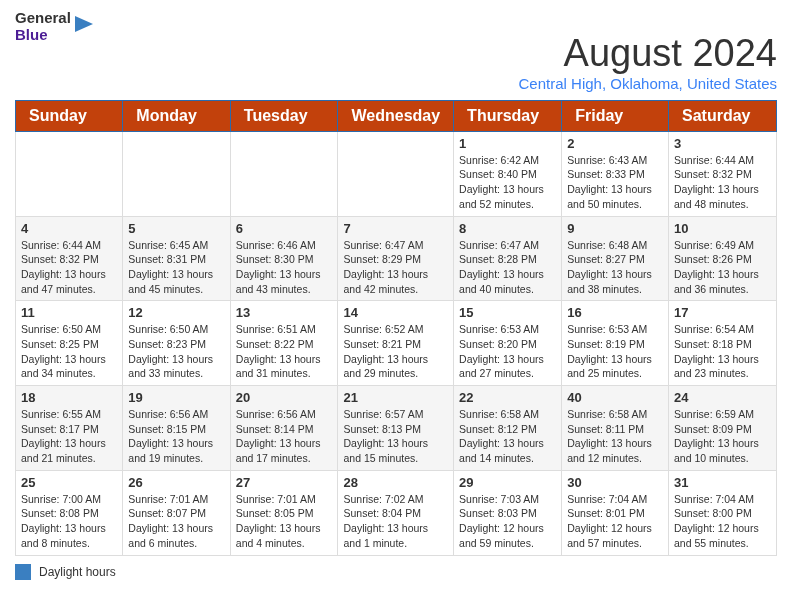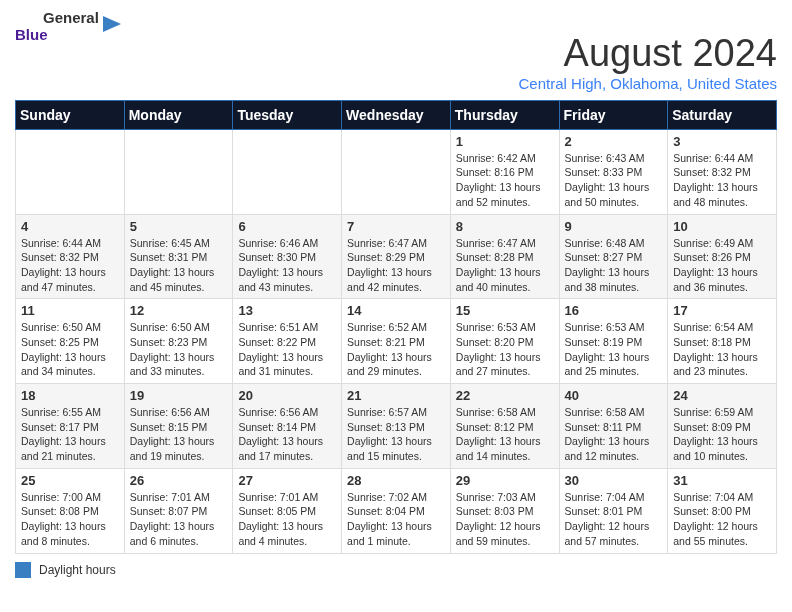--- a/index.html
+++ b/index.html
@@ -34,25 +34,25 @@
     .subtitle {
       font-size: 15px;
       color: #3b82f6;
     }
     .calendar {
       width: 100%;
       border-collapse: collapse;
       border: 1px solid #ccc;
     }
     .calendar th {
-      background-color: #0f172a;
+      background-color: #c2410c;
       color: #fff;
-      font-size: 14px;
+      font-size: 16px;
       font-weight: bold;
-      padding: 6px 4px;
+      padding: 6px 13px;
       text-align: left;
       border: 1px solid #2a6aad;
     }
     .calendar td {
       width: 14.28%;
       vertical-align: top;
       padding: 4px 5px;
       border: 1px solid #ddd;
       font-size: 11px;
       color: #333;
@@ -94,21 +94,21 @@
       background: #3a7fc1;
       display: inline-block;
     }
   </style>
 </head>
 <body>
 
 <div class="header-area">
   <div class="logo">
   <div style="line-height:1.1">
-    <span style="display:block;font-size:15px;font-weight:bold;color:#333;margin-left:28px;">General</span>
+    <span style="display:block;font-size:15px;font-weight:bold;color:#333;">General</span>
     <span style="display:block;font-size:15px;font-weight:bold;color:#4c1d95;">Blue</span>
   </div>
   <svg width="18" height="22" viewBox="0 0 18 22">
     <polygon points="0,0 18,8 0,16" fill="#3a7fc1"></polygon>
   </svg>
 </div>
   <div class="title-area">
     <div class="main-title">August 2024</div>
     <div class="subtitle">Central High, Oklahoma, United States</div>
   </div>
@@ -128,21 +128,21 @@
   </thead>
   <tbody id="calendar-body">
   <tr>
         <td class="empty-cell"></td>
         <td class="empty-cell"></td>
         <td class="empty-cell"></td>
         <td class="empty-cell"></td>
         <td>
           <span class="day-num">1</span>
           <div class="day-info" style="white-space: pre-line;">Sunrise: 6:42 AM
-Sunset: 8:16 PM
+Sunset: 8:40 PM
 Daylight: 13 hours and 52 minutes.</div>
         </td>
         <td>
           <span class="day-num">2</span>
           <div class="day-info" style="white-space: pre-line;">Sunrise: 6:43 AM
 Sunset: 8:33 PM
 Daylight: 13 hours and 50 minutes.</div>
         </td>
         <td>
           <span class="day-num">3</span>

